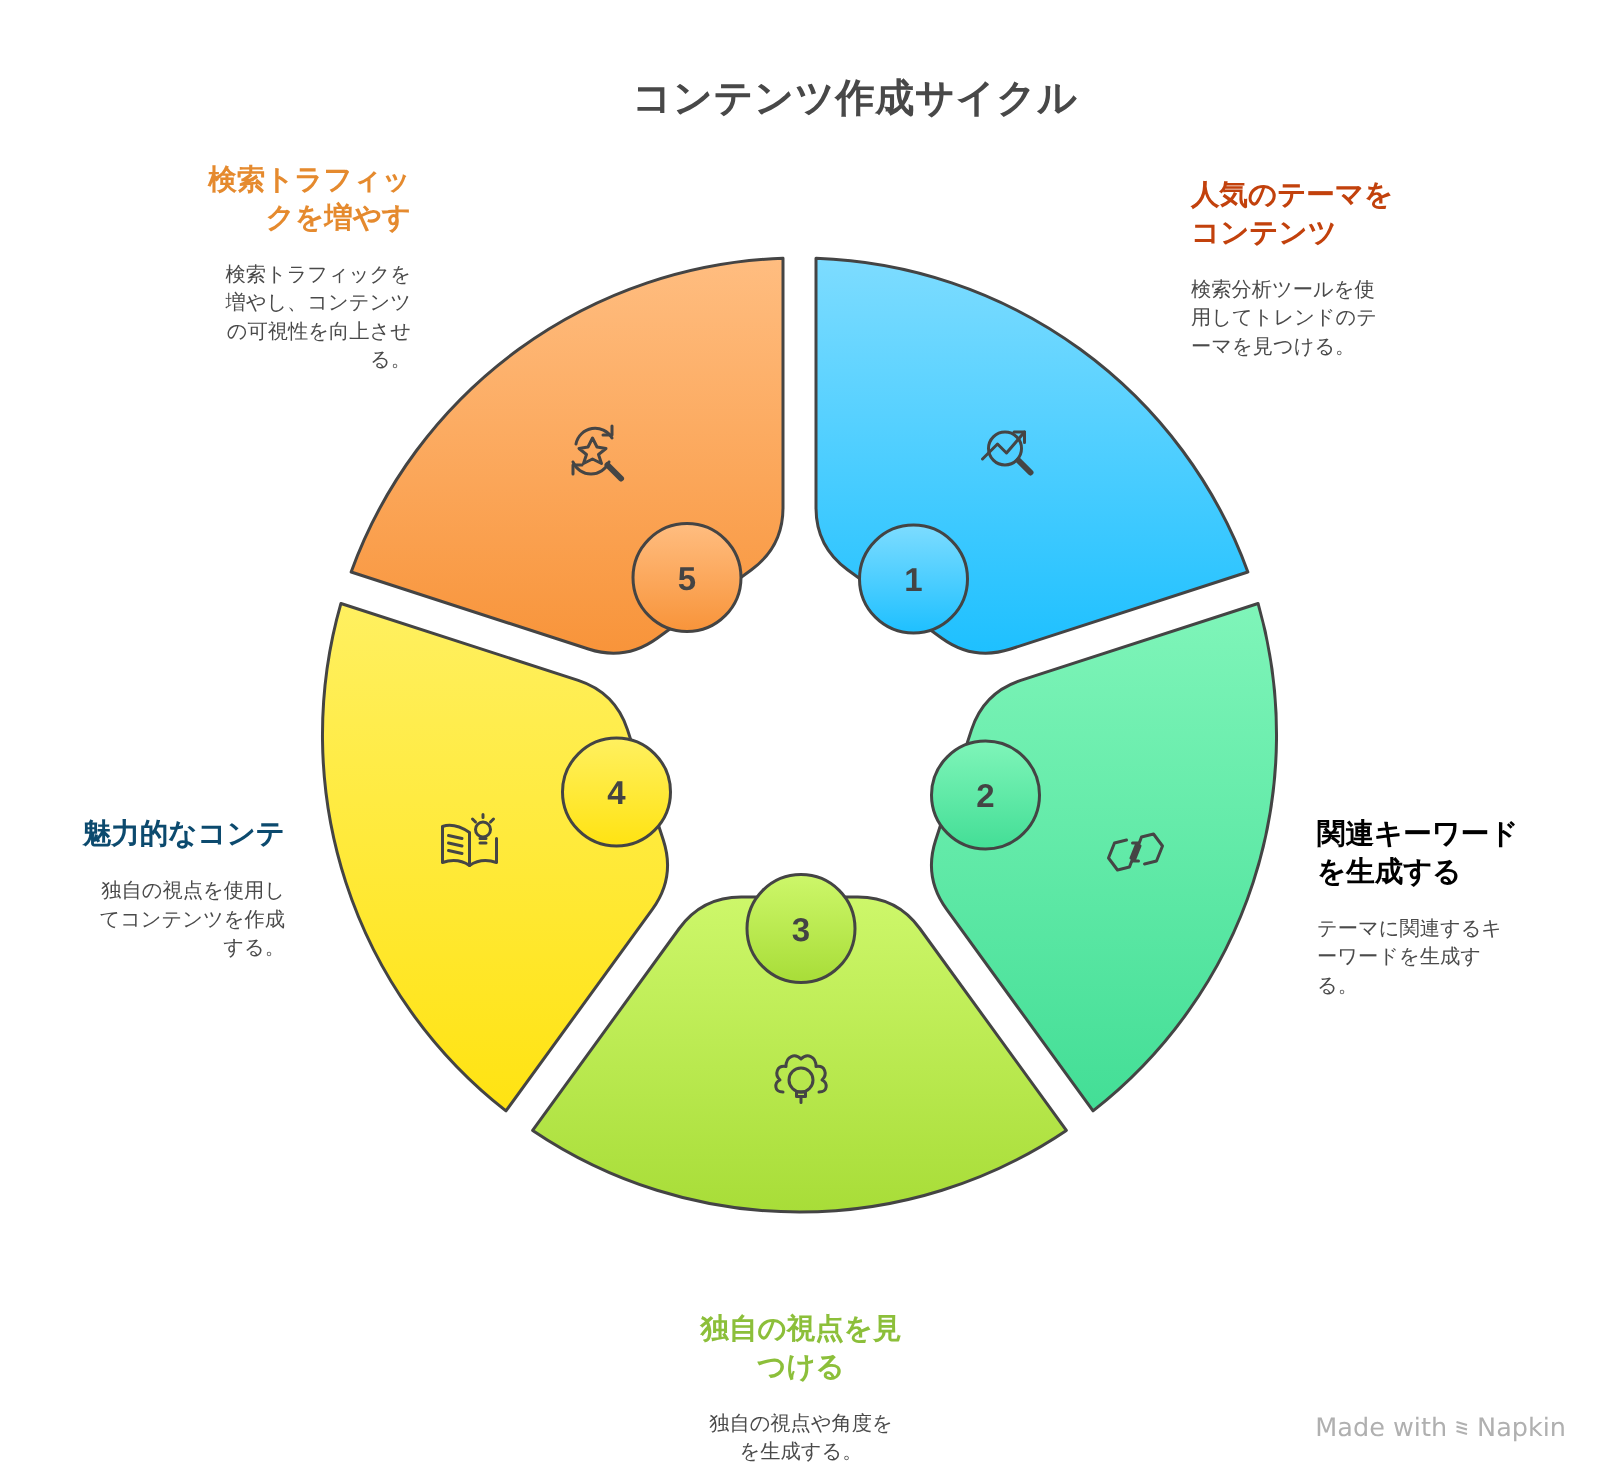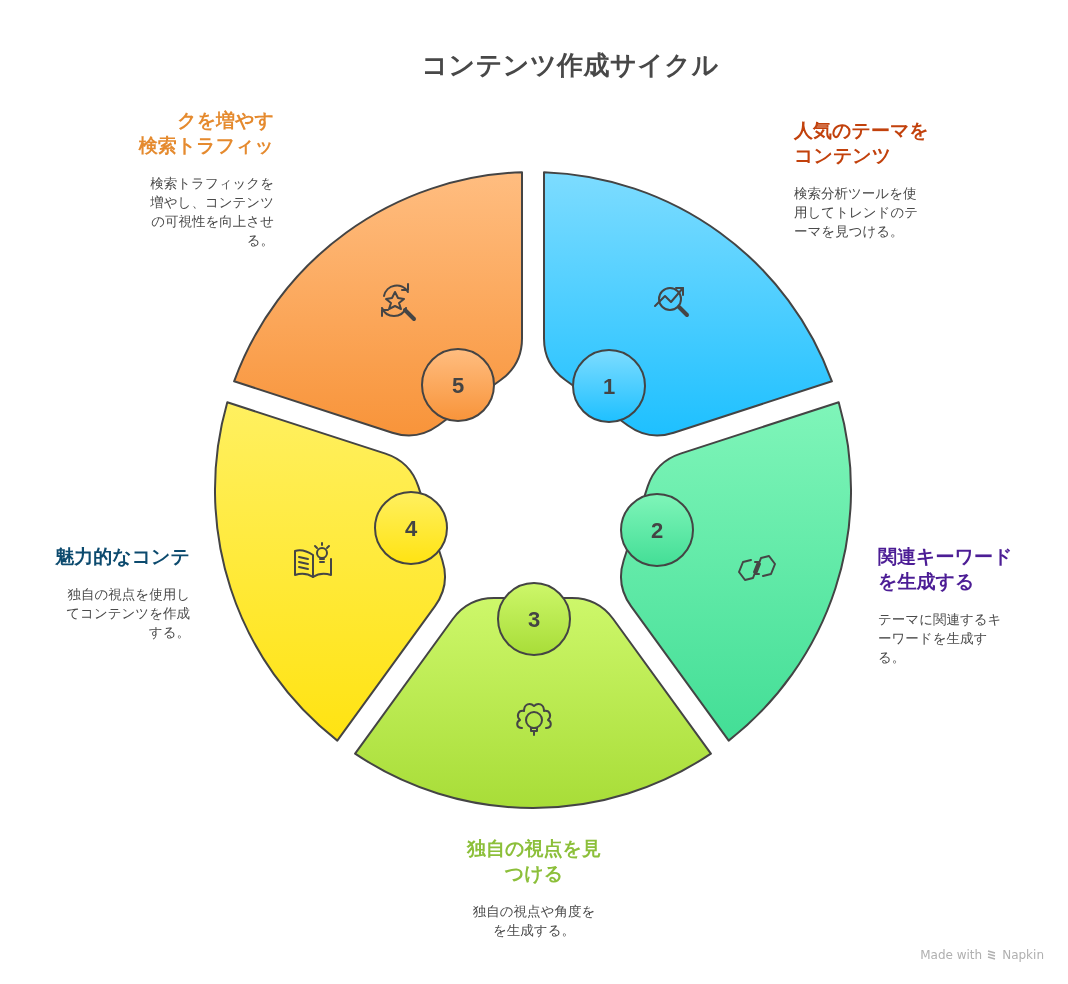--- a/index.html
+++ b/index.html
@@ -9,21 +9,21 @@
            font-size: 26px; font-weight: bold; color: #484848; letter-spacing: 0.5px; margin-left: 36px; }
   svg.wheel { position: absolute; left: 0; top: 0; }
   .label { position: absolute; width: 150px; }
   .label .head { font-size: 19px; font-weight: bold; line-height: 25px; }
   .label .desc { margin-top: 16px; font-size: 13.5px; line-height: 19px; color: #4a4a4a; }
   .label.right { text-align: right; }
   .label.center { text-align: center; }
   .label.left { text-align: left; }
   .num { font-family: "Liberation Sans", "DejaVu Sans", sans-serif; font-weight: bold;
          font-size: 22px; fill: #444444; }
-  .footer { position: absolute; right: 24px; bottom: 22px; font-size: 12px; color: #b0b0b0;
+  .footer { position: absolute; right: 24px; bottom: 22px; font-size: 17px; color: #b0b0b0;
             display: flex; align-items: center; gap: 4px; }
 </style>
 </head>
 <body>
 
 <div class="title">コンテンツ作成サイクル</div>
 
 <svg class="wheel" width="1068" height="984" viewBox="0 0 1068 984">
   <defs id="grads">
       <linearGradient id="grad0" x1="0" y1="0" x2="0" y2="1">
@@ -118,32 +118,32 @@
       <div>コンテンツ</div>
   </div>
   <div class="desc">
     <div>検索分析ツールを使</div>
       <div>用してトレンドのテ</div>
       <div>ーマを見つける。</div>
   </div>
 </div>
 
 <div class="label left" style="left:878px; top:544px; width:170px;">
-  <div class="head" style="color:#4c1d95;">
+  <div class="head" style="color:#000000;">
     <div>関連キーワード</div>
       <div>を生成する</div>
   </div>
   <div class="desc">
     <div>テーマに関連するキ</div>
       <div>ーワードを生成す</div>
       <div>る。</div>
   </div>
 </div>
 
-<div class="label center" style="left:434px; top:836px; width:200px;">
+<div class="label center" style="left:434px; top:874px; width:200px;">
   <div class="head" style="color:#8cbf3a;">
     <div>独自の視点を見</div>
       <div>つける</div>
   </div>
   <div class="desc">
     <div>独自の視点や角度を</div>
       <div>を生成する。</div>
   </div>
 </div>
 
@@ -153,22 +153,22 @@
   </div>
   <div class="desc">
     <div>独自の視点を使用し</div>
       <div>てコンテンツを作成</div>
       <div>する。</div>
   </div>
 </div>
 
 <div class="label right" style="left:104px; top:108px; width:170px;">
   <div class="head" style="color:#e58a2e;">
-    <div>クを増やす</div>
-      <div>検索トラフィッ</div>
+    <div>検索トラフィッ</div>
+      <div>クを増やす</div>
   </div>
   <div class="desc">
     <div>検索トラフィックを</div>
       <div>増やし、コンテンツ</div>
       <div>の可視性を向上させ</div>
       <div>る。</div>
   </div>
 </div>
 
 <div class="footer">

